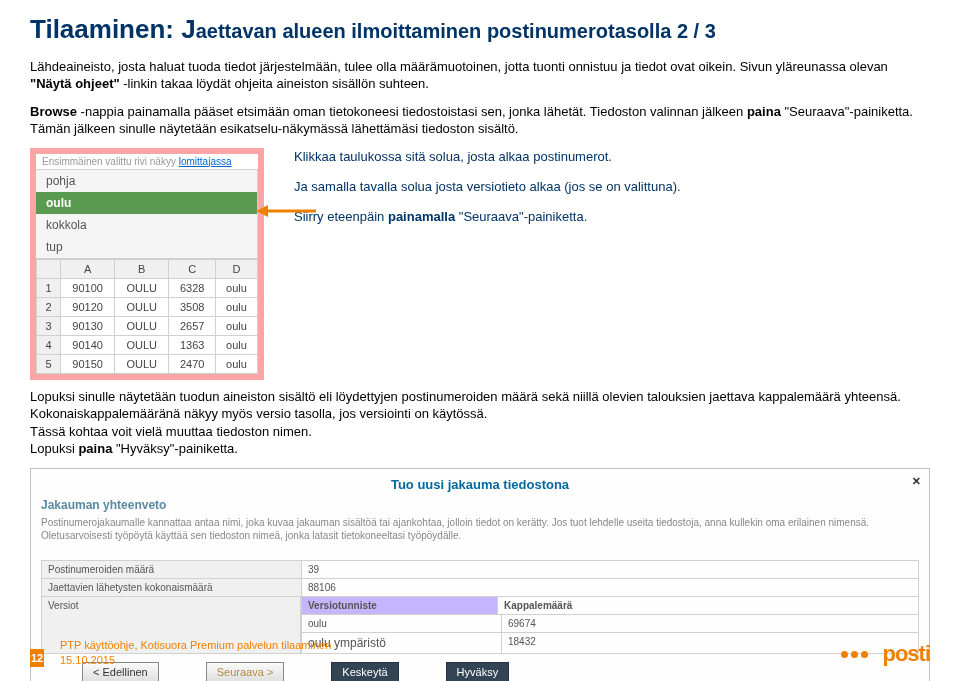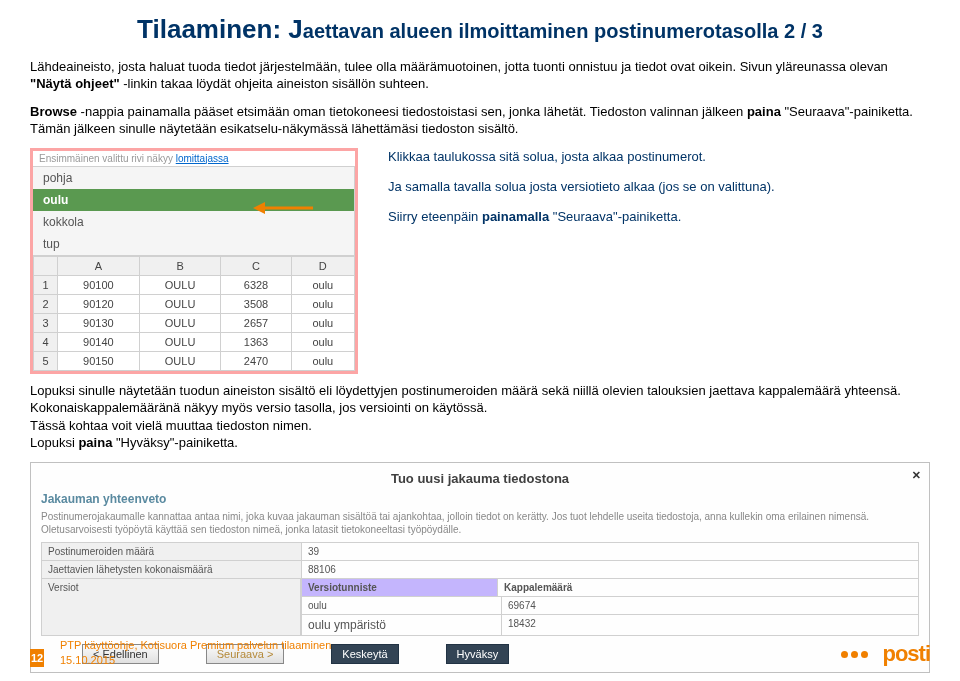--- a/index.html
+++ b/index.html
@@ -12,30 +12,29 @@
     background: #fff;
     position: relative;
     padding: 15px 30px;
   }
   .title {
     color: #003366;
     font-size: 26px;
     font-weight: bold;
     margin-bottom: 14px;
     line-height: 1.1;
-    text-align: center;
   }
   .title-small { font-size: 20px; }
   .para { color: #000; margin-bottom: 10px; line-height: 1.35; }
   .para .b { font-weight: bold; }
   .mid-row { display: flex; gap: 30px; margin: 4px 0 8px 0; align-items:flex-start;}
   .table-wrap {
-    border: 3px solid #fca5a5;
+    border: 6px solid #fca5a5;
     background: #fff;
-    width: 328px;
+    width: 234px;
     font-size: 12px;
     position: relative;
   }
   .tabs { display: flex; border-bottom: 1px solid #d0d0d0; flex-direction: column; }
   .tab {
     padding: 4px 10px;
     font-size: 12px;
     color: #555;
     background: #f5f5f5;
     border-right: 1px solid #d0d0d0;
@@ -62,24 +61,24 @@
   .mid-text p { margin-bottom: 12px; }
   .bottom-img {
     border:1px solid #c0c0c0;
     margin-top:8px;
     padding:8px 10px;
     background:#fefefe;
     font-size:11px;
     color:#555;
     position:relative;
   }
-  .bottom-img .dlg-title { text-align:center; color:#404040; font-weight:bold; font-size:13px; margin-bottom:6px;}
+  .bottom-img .dlg-title { text-align:center; color:#0369a1; font-weight:bold; font-size:13px; margin-bottom:6px;}
   .bottom-img .closex { position:absolute; right:8px; top:6px; font-weight:bold; color:#333; cursor:default;}
   .bottom-img .subtitle { color:#5a8aa0; font-size:12px; margin-bottom:4px; font-weight:bold;}
-  .bottom-img .desc { font-size:10px; color:#888; margin-bottom:6px; line-height:1.3;}
+  .bottom-img .desc { font-size:10px; color:#888; margin-bottom:18px; line-height:1.3;}
   .kv { display:flex; border:1px solid #d0d0d0; margin-bottom:-1px; }
   .kv .k { width:260px; padding:3px 6px; background:#f0f0f0; border-right:1px solid #d0d0d0; font-size:10px;}
   .kv .v { flex:1; padding:3px 6px; font-size:10px;}
   .dlg-buttons { display:flex; gap:6px; margin-top:8px;}
   .dlg-btn {
     padding:3px 10px; font-size:11px; border:1px solid #888;
     background:linear-gradient(#fafafa,#e0e0e0); color:#333;margin-left:41px;
   }
   .dlg-btn.dark { background:#334455; color:#fff; border-color:#223344;}
   .dlg-btn.gold { color:#b58a3a; }

